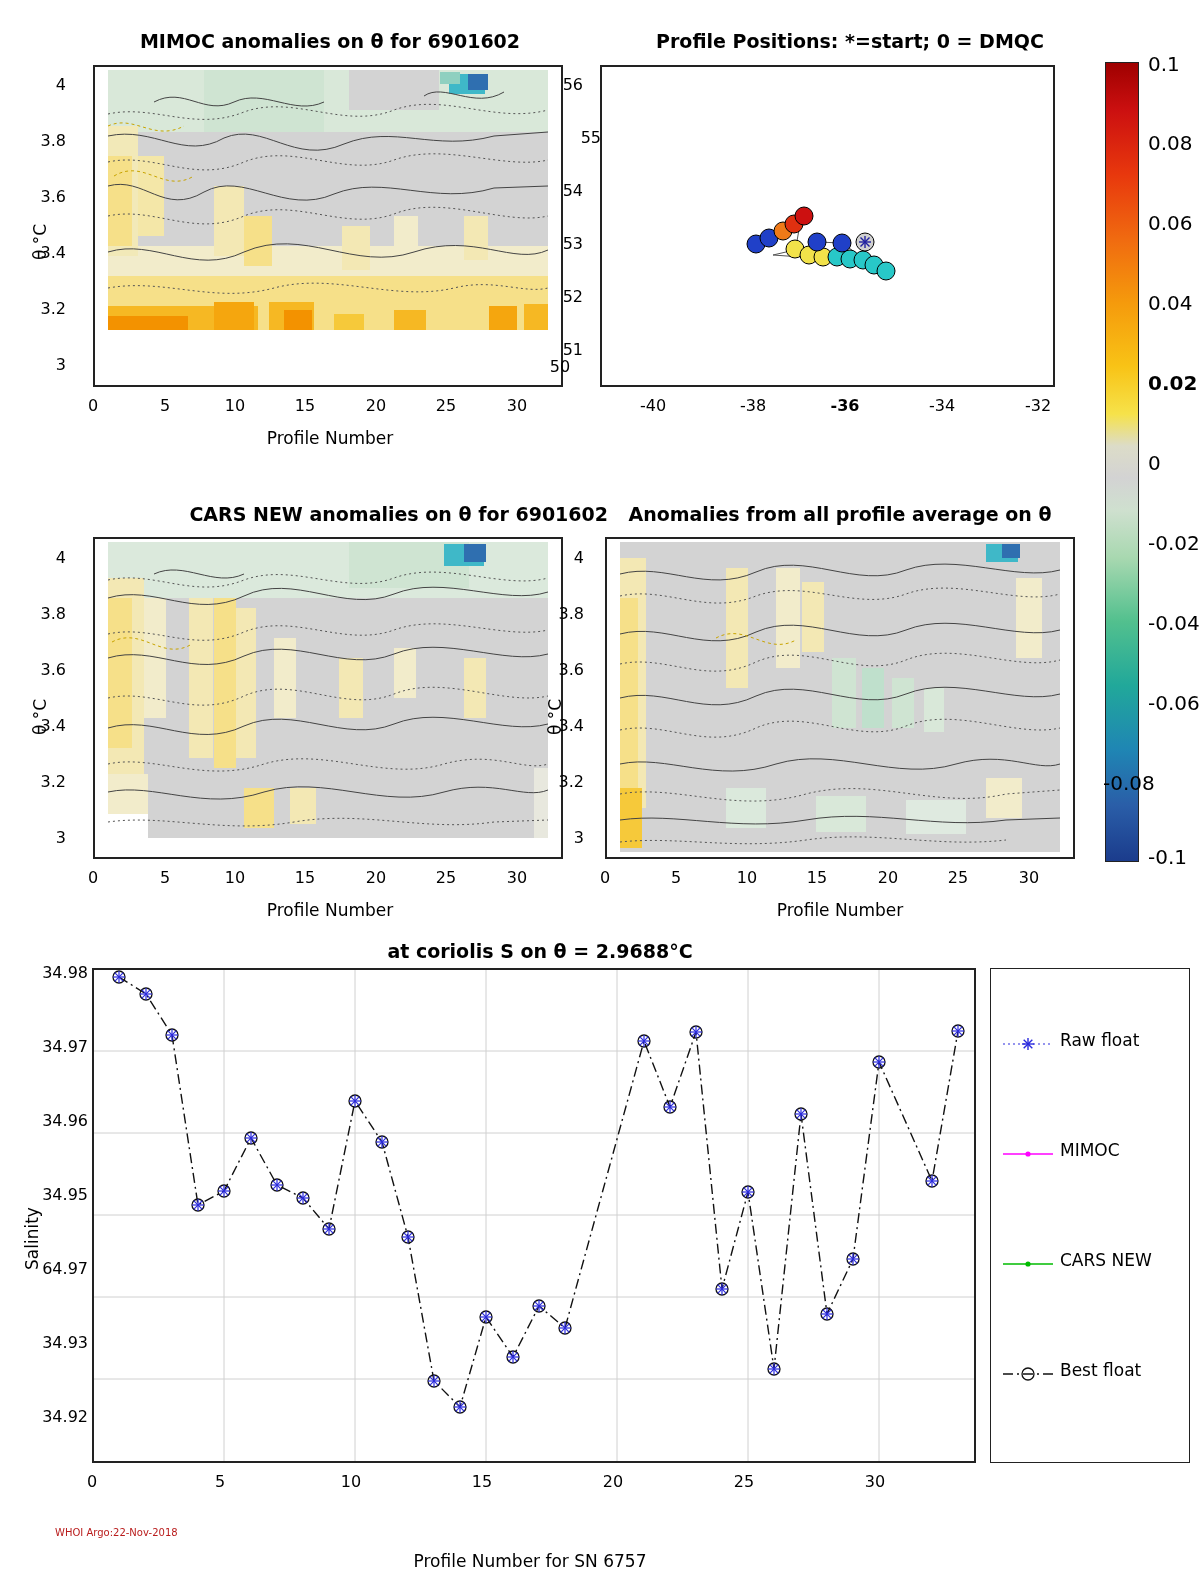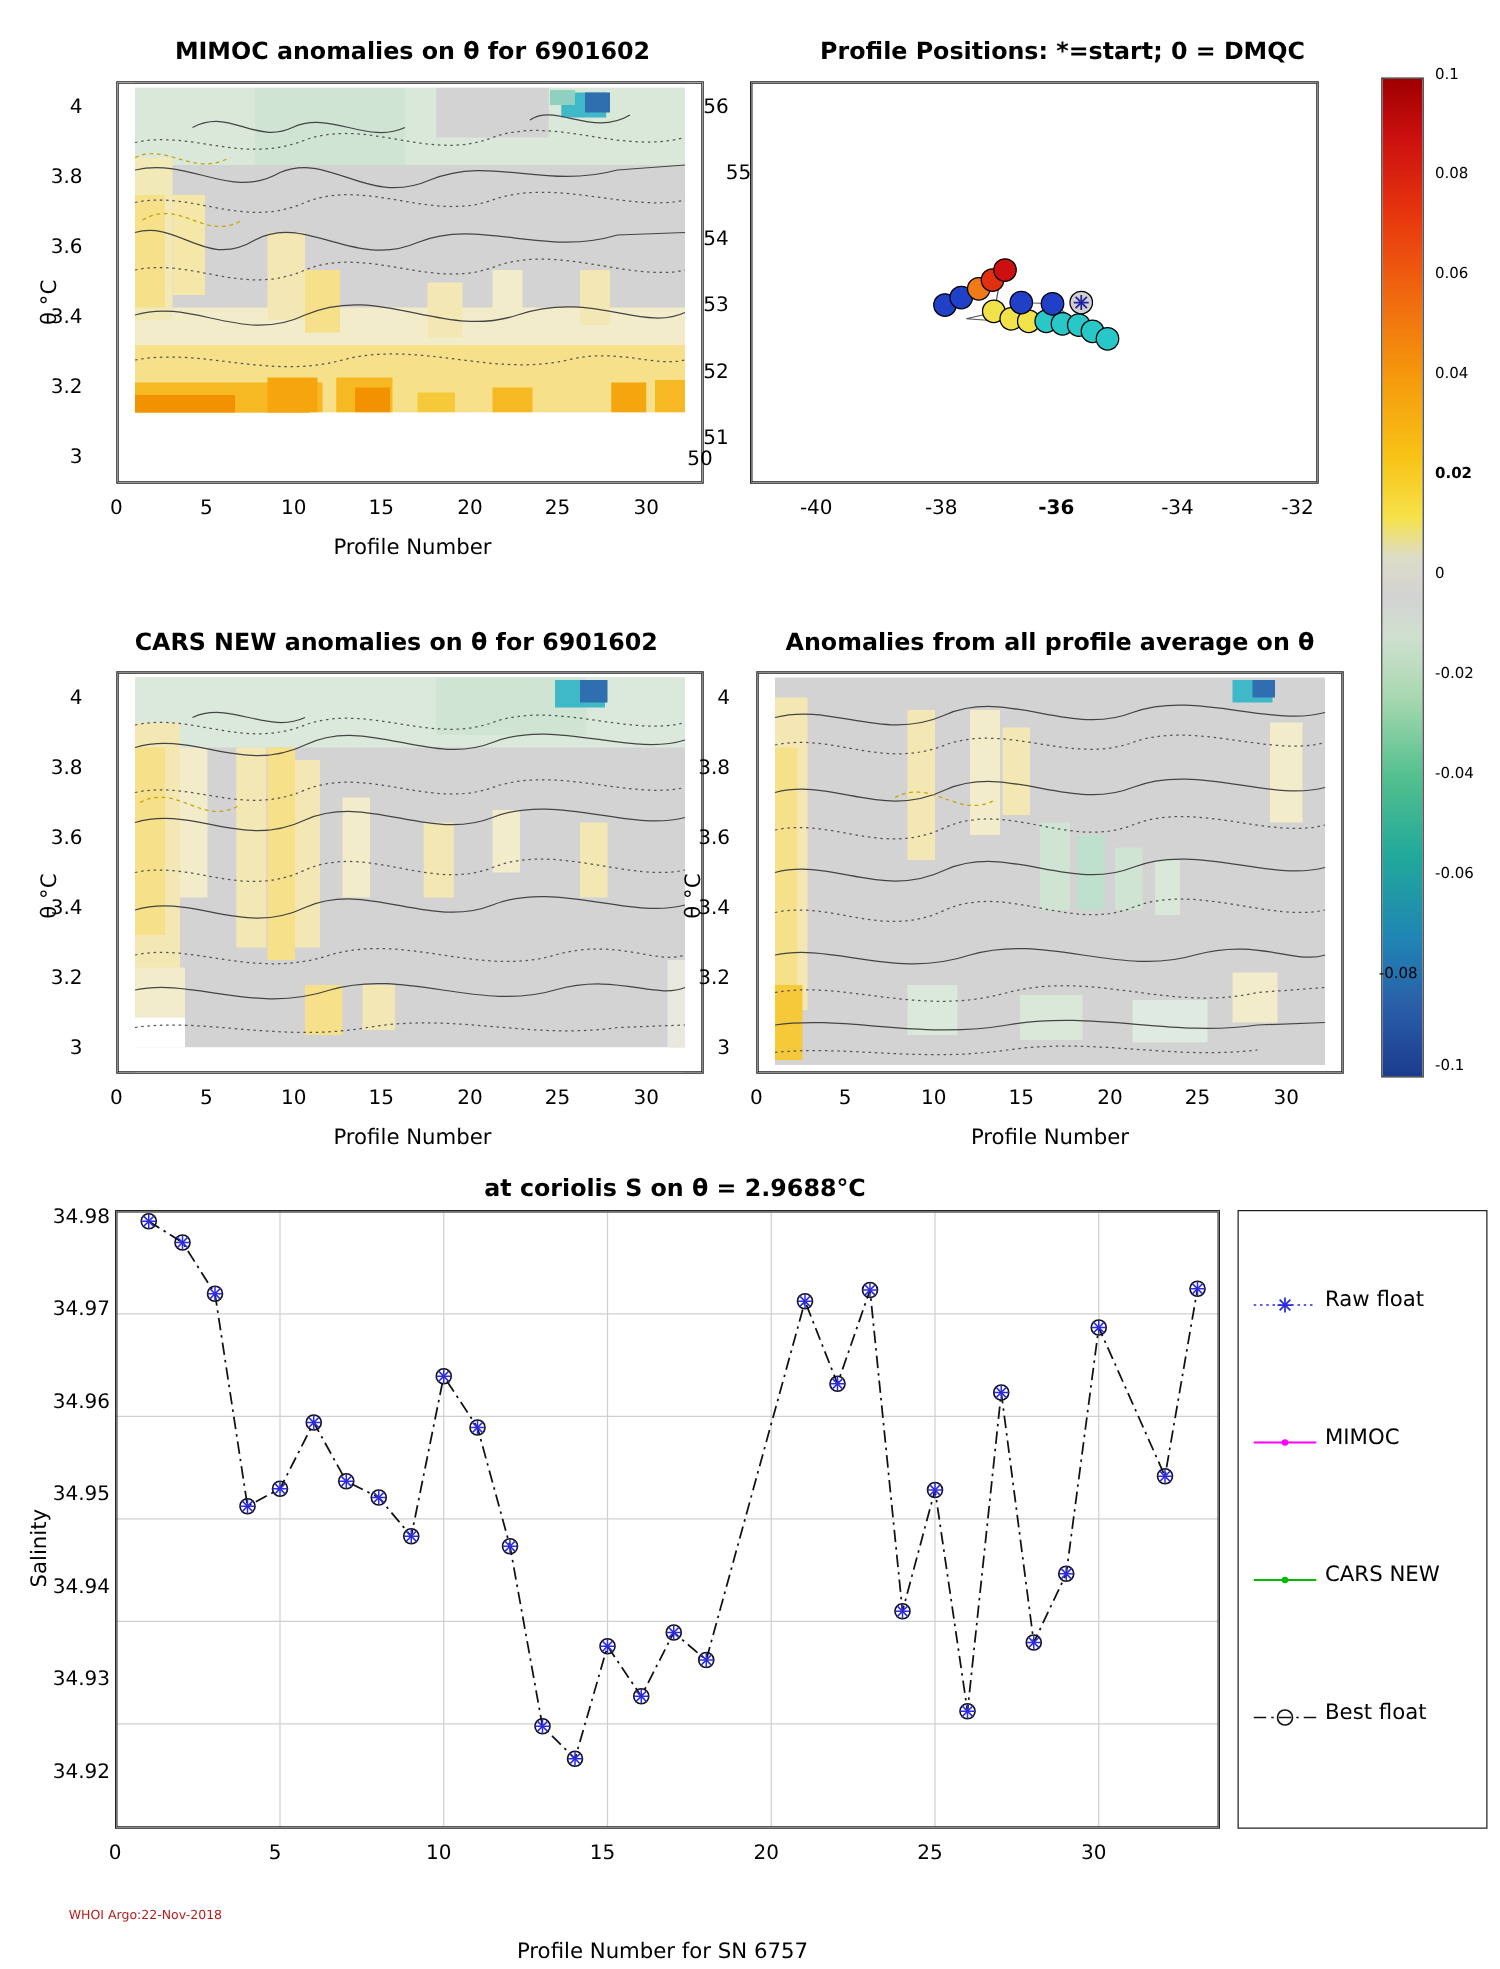--- a/index.html
+++ b/index.html
@@ -29,21 +29,21 @@
   }
   .xlabel{position:absolute;font-size:17px;text-align:center;white-space:nowrap;}
   .tick{position:absolute;font-size:16px;color:#000;white-space:nowrap;}
   .tickR{text-align:right;}
   .tickC{text-align:center;}
   .footer{position:absolute;font-size:10px;color:#b91c1c;text-align:right;}
   svg{display:block;}
   .legendbox{position:absolute;border:1px solid #222;background:#fff;box-sizing:border-box;}
   .legtext{position:absolute;font-size:17px;color:#000;white-space:nowrap;}
   .cbarbox{position:absolute;border:1px solid #222;box-sizing:border-box;}
-  .cbtick{position:absolute;font-size:12px;color:#000;white-space:nowrap;}
+  .cbtick{position:absolute;font-size:20px;color:#000;white-space:nowrap;}
 </style>
 </head>
 <body>
 
 <div class="panel">
   <div class="title" style="left:90px;top:30px;width:480px;">MIMOC anomalies on θ  for 6901602</div>
   <div class="ylabel" style="left:30px;top:260px;">θ °C</div>
   <div class="xlabel" style="left:190px;top:428px;width:280px;">Profile Number</div>
 
   <div class="tick tickR" style="left:20px;top:75px;width:46px;">4</div>
@@ -211,21 +211,21 @@
   <div class="cbtick" style="left:1148px;top:371px;font-weight:bold;">0.02</div>
   <div class="cbtick" style="left:1148px;top:451px;">0</div>
   <div class="cbtick" style="left:1148px;top:531px;">-0.02</div>
   <div class="cbtick" style="left:1148px;top:611px;">-0.04</div>
   <div class="cbtick" style="left:1148px;top:691px;">-0.06</div>
   <div class="cbtick" style="left:1103px;top:771px;">-0.08</div>
   <div class="cbtick" style="left:1148px;top:845px;">-0.1</div>
 </div>
 
 <div class="panel">
-  <div class="title" style="left:57px;top:503px;width:520px;">CARS NEW anomalies on θ for 6901602</div>
+  <div class="title" style="left:88px;top:503px;width:520px;text-align:right;">CARS NEW anomalies on θ for 6901602</div>
   <div class="ylabel" style="left:30px;top:735px;">θ °C</div>
   <div class="xlabel" style="left:190px;top:900px;width:280px;">Profile Number</div>
 
   <div class="tick tickR" style="left:20px;top:548px;width:46px;">4</div>
   <div class="tick tickR" style="left:20px;top:604px;width:46px;">3.8</div>
   <div class="tick tickR" style="left:20px;top:660px;width:46px;">3.6</div>
   <div class="tick tickR" style="left:20px;top:716px;width:46px;">3.4</div>
   <div class="tick tickR" style="left:20px;top:772px;width:46px;">3.2</div>
   <div class="tick tickR" style="left:20px;top:828px;width:46px;">3</div>
 
@@ -348,21 +348,21 @@
 
 <div class="panel">
   <div class="title" style="left:180px;top:940px;width:720px;">at coriolis S on θ = 2.9688°C</div>
   <div class="ylabel" style="left:22px;top:1270px;">Salinity</div>
   <div class="xlabel" style="left:250px;top:1505px;width:560px;margin-top:46px;">Profile Number for SN 6757</div>
 
   <div class="tick tickR" style="left:10px;top:963px;width:78px;">34.98</div>
   <div class="tick tickR" style="left:10px;top:1037px;width:78px;">34.97</div>
   <div class="tick tickR" style="left:10px;top:1111px;width:78px;">34.96</div>
   <div class="tick tickR" style="left:10px;top:1185px;width:78px;">34.95</div>
-  <div class="tick tickR" style="left:10px;top:1259px;width:78px;">34.94</div>
+  <div class="tick tickR" style="left:10px;top:1259px;width:78px;">64.97</div>
   <div class="tick tickR" style="left:10px;top:1333px;width:78px;">34.93</div>
   <div class="tick tickR" style="left:10px;top:1407px;width:78px;">34.92</div>
 
   <div class="tick tickC" style="left:72px;top:1472px;width:40px;">0</div>
   <div class="tick tickC" style="left:200px;top:1472px;width:40px;">5</div>
   <div class="tick tickC" style="left:331px;top:1472px;width:40px;">10</div>
   <div class="tick tickC" style="left:462px;top:1472px;width:40px;">15</div>
   <div class="tick tickC" style="left:593px;top:1472px;width:40px;">20</div>
   <div class="tick tickC" style="left:724px;top:1472px;width:40px;">25</div>
   <div class="tick tickC" style="left:855px;top:1472px;width:40px;">30</div>

